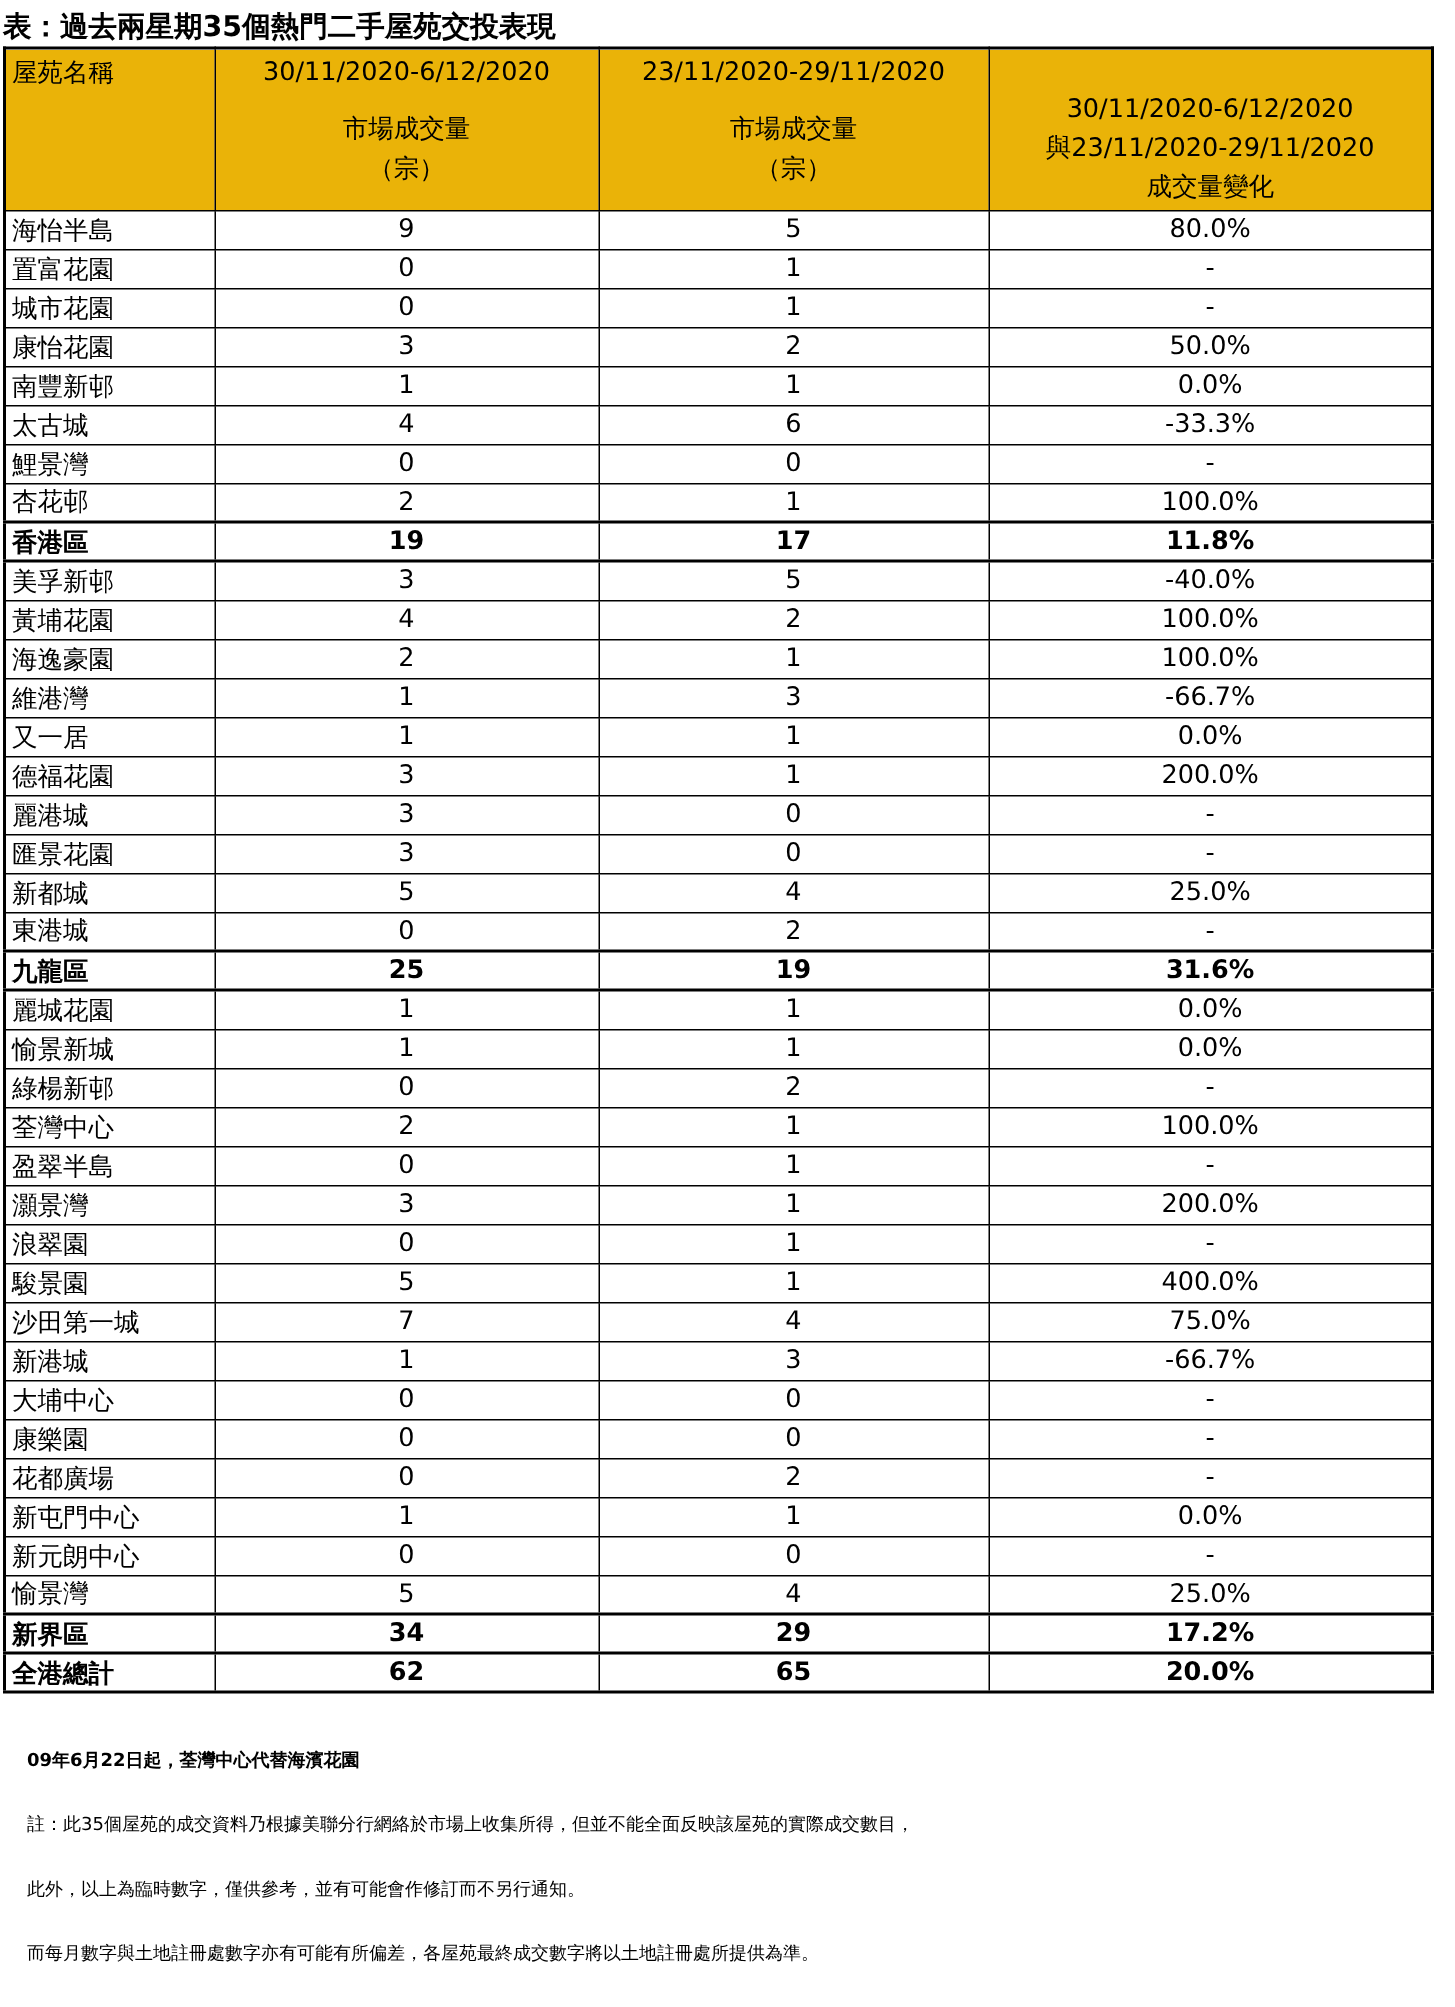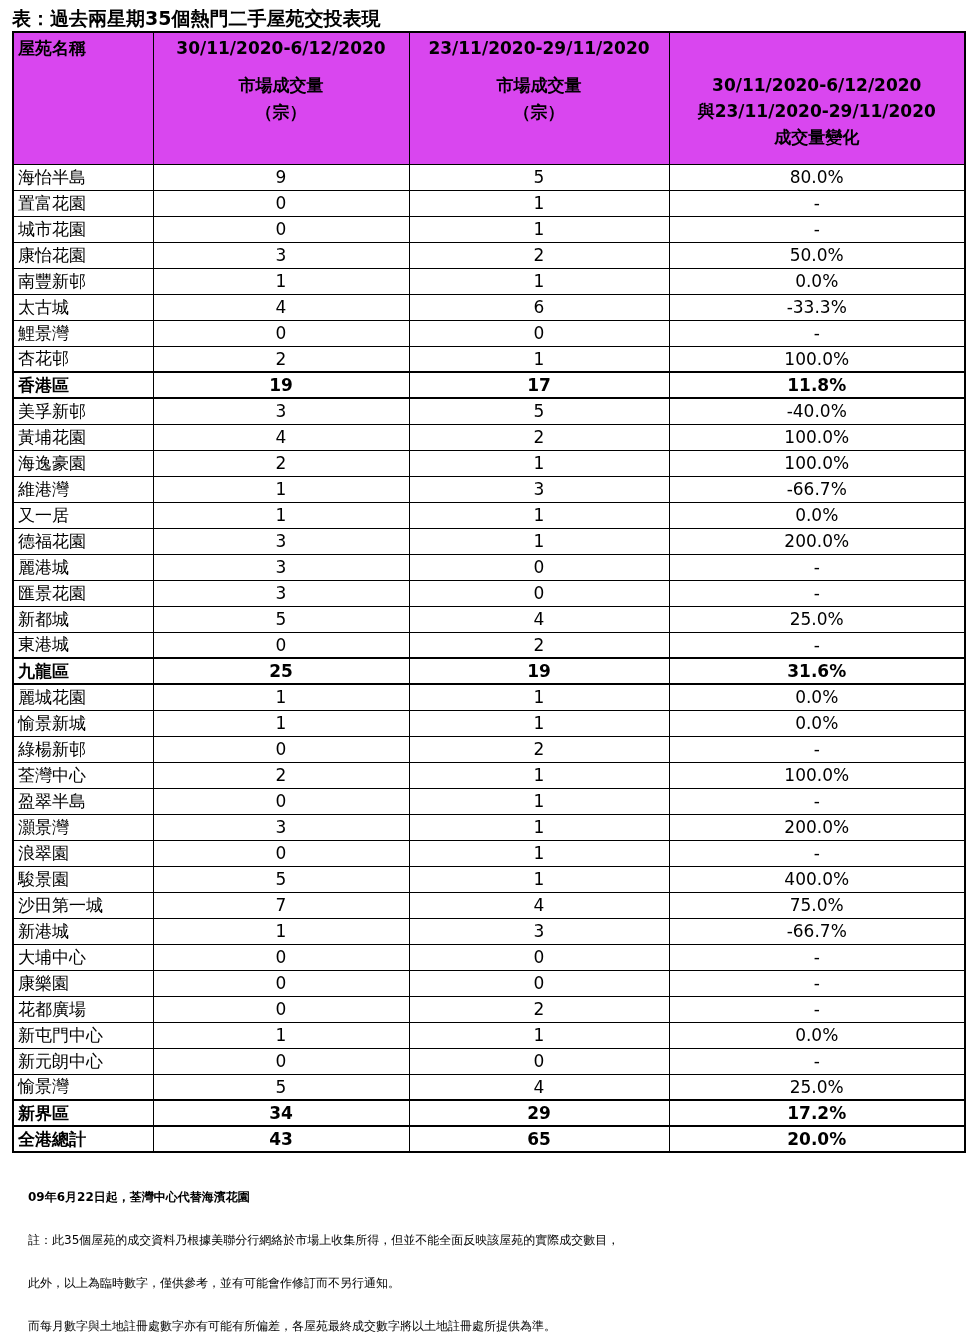--- a/index.html
+++ b/index.html
@@ -6,21 +6,21 @@
   html, body {
     margin: 0;
     padding: 0;
     background: #ffffff;
     color: #000000;
     font-family: "DejaVu Sans", "Liberation Sans", sans-serif;
   }
   .page {
     width: 970px;
     height: 1338px;
-    padding: 6px 8px 0 12px;
+    padding: 6px 8px 0 2px;
     position: relative;
   }
   .page-title {
     font-size: 19px;
     font-weight: bold;
     line-height: 24px;
     margin: 0 0 1px 0;
     letter-spacing: 0px;
   }
   table.tx-table {
@@ -34,23 +34,23 @@
   table.tx-table col.c-week2  { width: 260px; }
   table.tx-table col.c-change { width: 296px; }
   table.tx-table th, table.tx-table td {
     border: 1px solid #000000;
     padding: 0 4px;
     font-size: 17px;
     overflow: hidden;
     white-space: nowrap;
   }
   thead th {
-    background: #d946ef;
-    font-weight: bold;
-    height: 132px;
+    background: #eab308;
+    font-weight: normal;
+    height: 108px;
     text-align: center;
     vertical-align: top;
   }
   thead th.h-name {
     text-align: left;
     vertical-align: top;
     padding-top: 4px;
   }
   thead th .h-date { margin-top: 5px; }
   thead th .h-vol  { margin-top: 16px; }
@@ -329,21 +329,21 @@
           <td class="num-col">25.0%</td>
         </tr>
         <tr class="summary">
           <td class="name-col">新界區</td>
           <td class="num-col">34</td>
           <td class="num-col">29</td>
           <td class="num-col">17.2%</td>
         </tr>
         <tr class="summary">
           <td class="name-col">全港總計</td>
-          <td class="num-col">43</td>
+          <td class="num-col">62</td>
           <td class="num-col">65</td>
           <td class="num-col">20.0%</td>
         </tr>
       </tbody>
   </table>
 
   <div class="footnotes">
     <p class="footnote-line bold">09年6月22日起，荃灣中心代替海濱花園</p>
     <p class="footnote-line">註：此35個屋苑的成交資料乃根據美聯分行網絡於市場上收集所得，但並不能全面反映該屋苑的實際成交數目，</p>
     <p class="footnote-line">此外，以上為臨時數字，僅供參考，並有可能會作修訂而不另行通知。</p>

